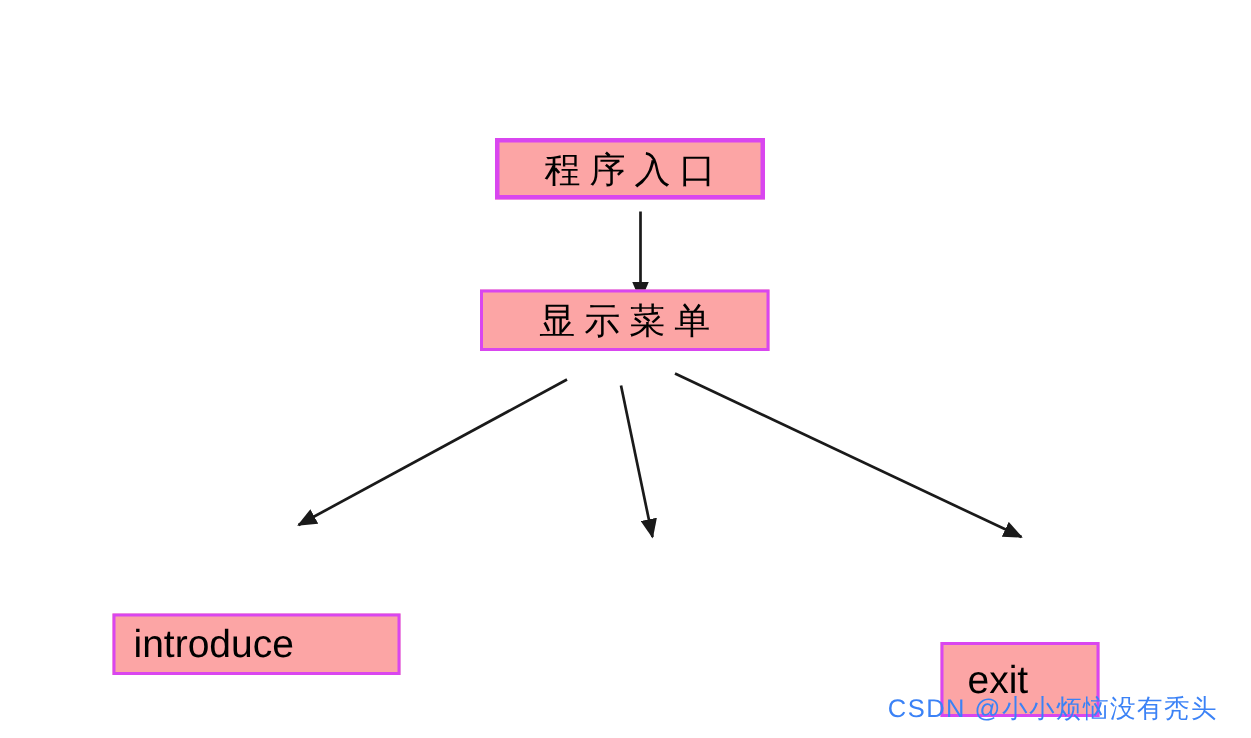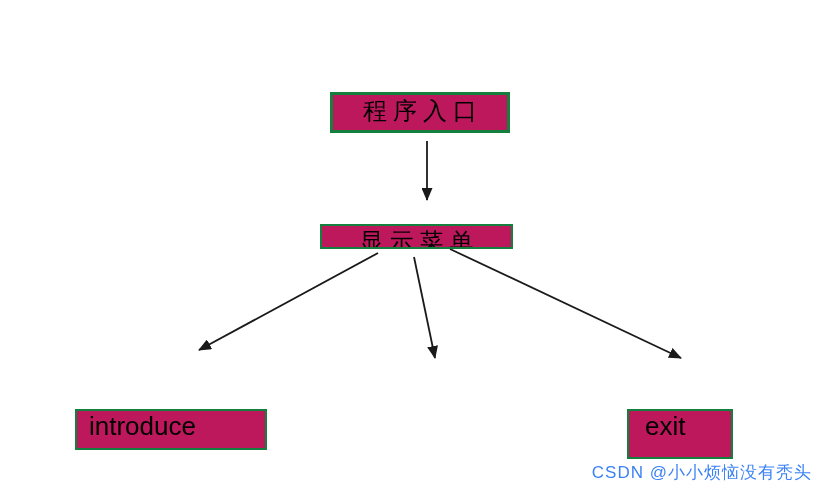--- a/index.html
+++ b/index.html
@@ -12,43 +12,44 @@
     overflow: hidden;
     font-family: "Liberation Sans", "DejaVu Sans", sans-serif;
   }
   .edges-layer {
     position: absolute;
     left: 0; top: 0;
     width: 834px; height: 492px;
   }
   .node {
     position: absolute;
-    border: 2px solid #15803d;
-    background: #be185d;
+    border: 2px solid #d946ef;
+    background: #fca5a5;
     color: #000000;
     display: flex;
+    align-items: center;
     white-space: nowrap;
     overflow: hidden;
   }
   .node.cjk {
     justify-content: center;
     font-size: 24px;
     letter-spacing: 6px;
     text-indent: 6px; 
   }
   .node.latin {
     justify-content: flex-start;
     font-size: 26px;
     margin-top: 44px;
   }
   .node-entry      { left: 330px; top:  92px; width: 180px; height: 41px; border-width: 3px; }
-  .node-menu       { left: 320px; top: 224px; width: 193px; height: 25px; }
+  .node-menu       { left: 320px; top: 193px; width: 193px; height: 41px; }
   .node-introduce  { left:  75px; top: 365px; width: 192px; height: 41px; padding-left: 12px; }
   .node-shortest   { left: 320px; top: 367px; width: 267px; height: 50px; padding-left: 18px; }
-  .node-exit       { left: 627px; top: 365px; width: 106px; height: 50px; padding-left: 16px; }
+  .node-exit       { left: 627px; top: 384px; width: 106px; height: 50px; padding-left: 16px; }
   .watermark {
     position: absolute;
     right: 22px;
     top: 461px;
     font-size: 17px;
     color: #3b82f6;
     letter-spacing: 1px;
     user-select: none;
   }
 </style>

